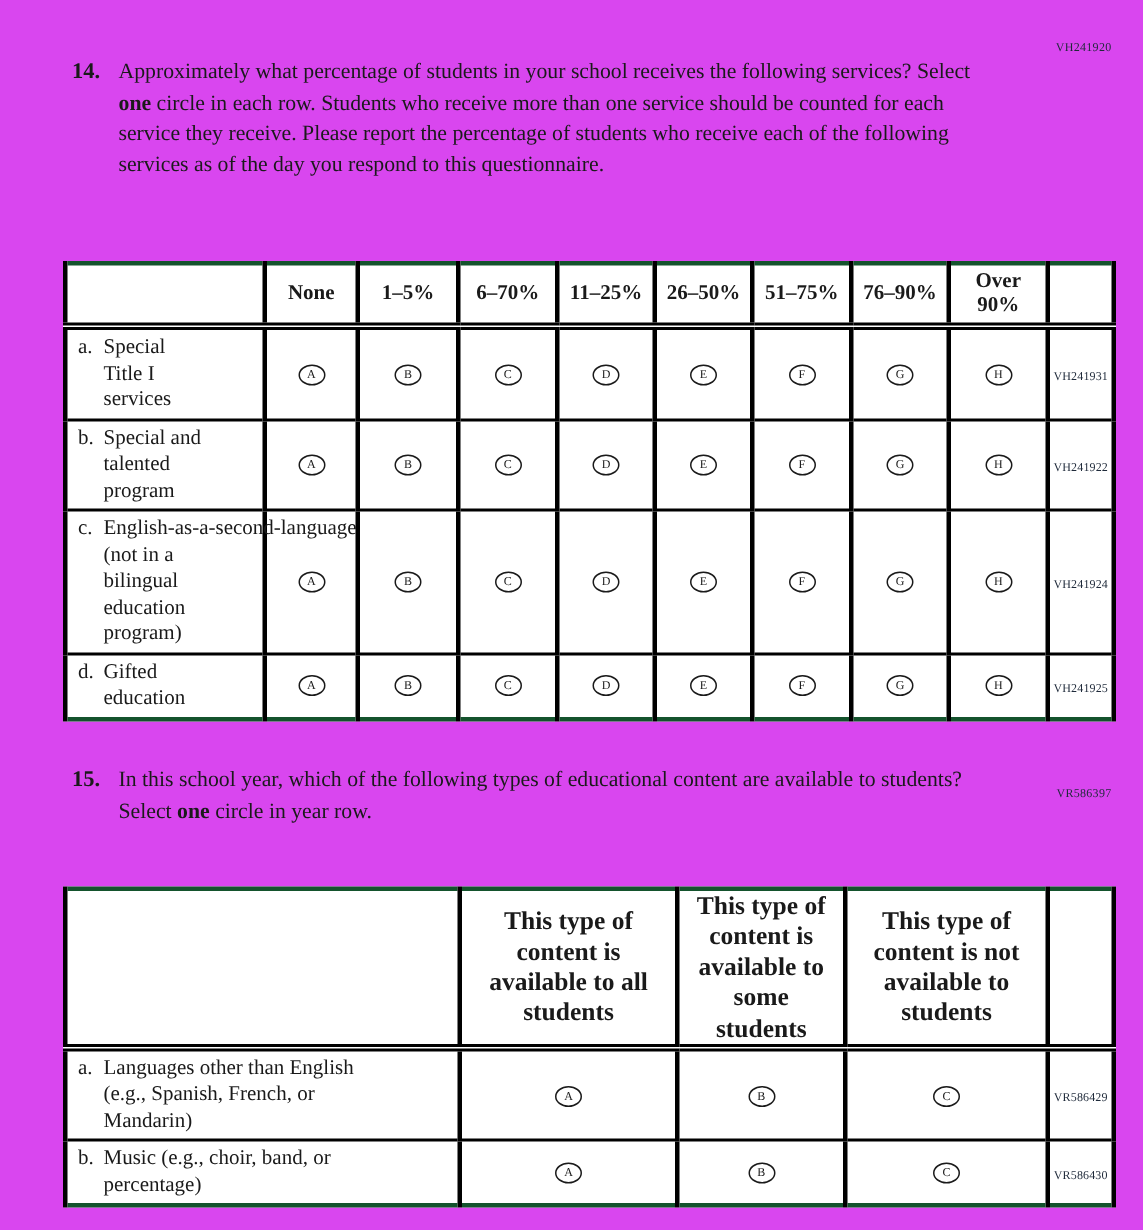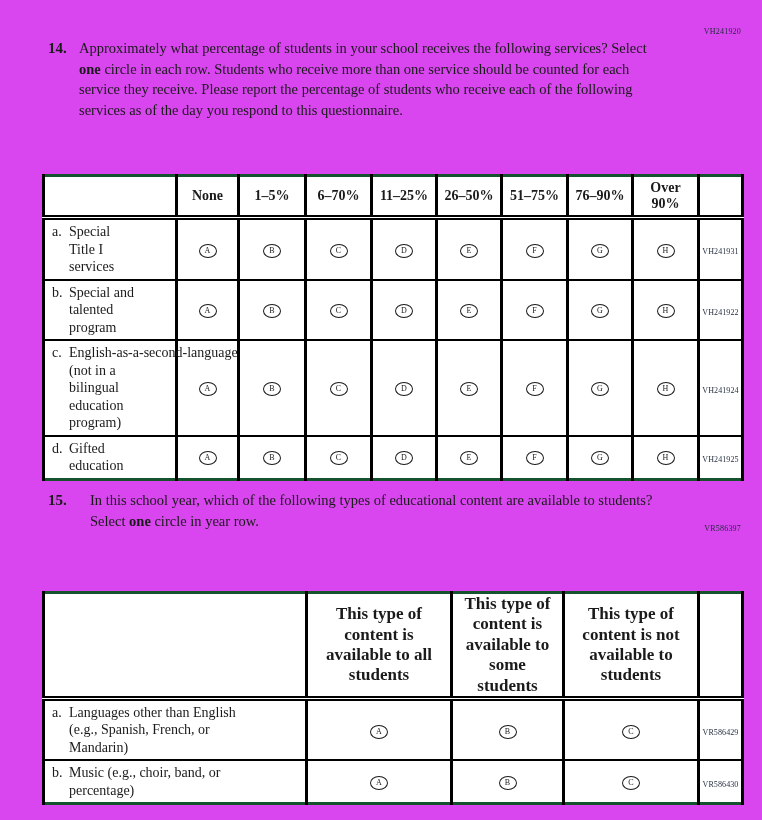--- a/index.html
+++ b/index.html
@@ -177,21 +177,21 @@
       <td class="optcell"><span class="opt">F</span></td>
       <td class="optcell"><span class="opt">G</span></td>
       <td class="optcell"><span class="opt">H</span></td>
       <td class="codecell"><span>VH241925</span></td>
     </tr>
   </tbody>
     </table>
 
   <div class="refcode" style="top:524px;right:21px;">VR586397</div>
 
-  <div class="qblock" style="top:490px;left:48px;gap:11px;">
+  <div class="qblock" style="top:510px;left:48px;">
     <div class="qnum">15.</div>
     <div class="qtext"><span>In this school year, which of the following types of educational content are available to students? Select </span><b>one</b><span> circle in year row.</span></div>
   </div>
 
   <table class="qtable t15" style="top:567px;left:42px;width:699px;">
     <colgroup>
       <col style="width:263px">
         <col style="width:145px">
         <col style="width:112px">
         <col style="width:135px">

